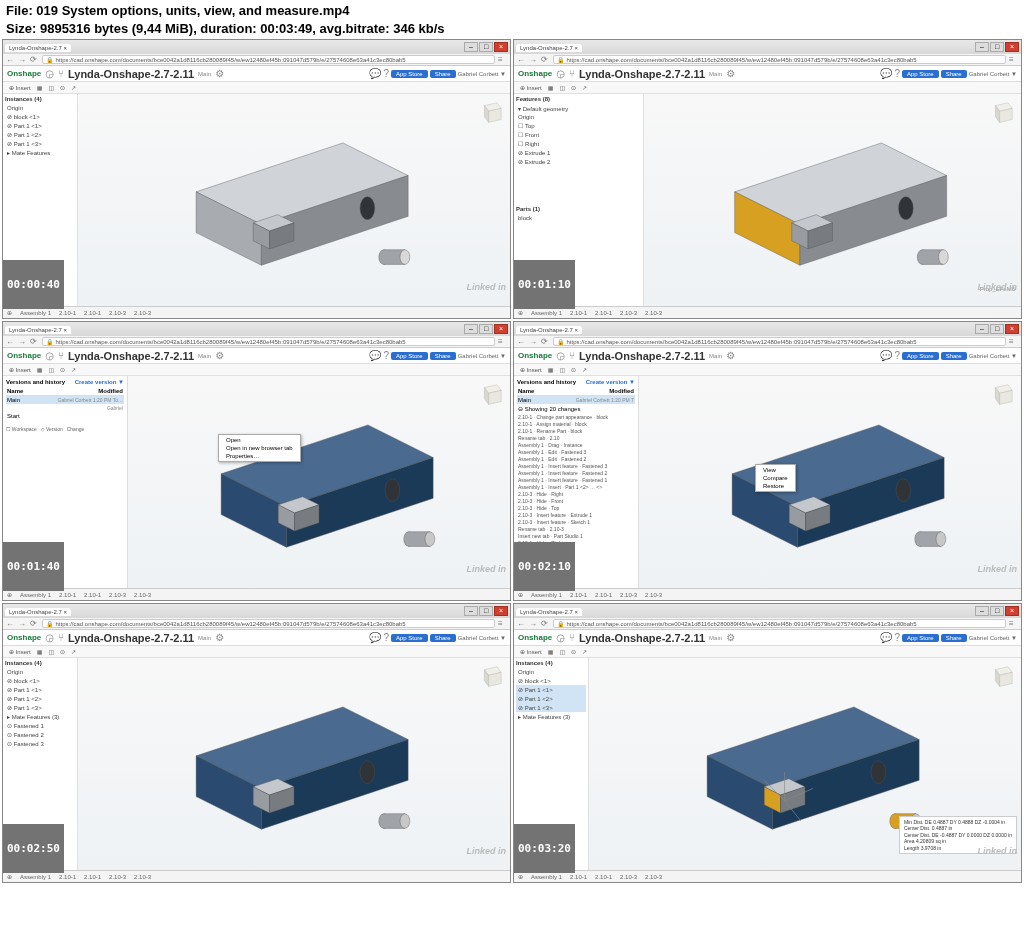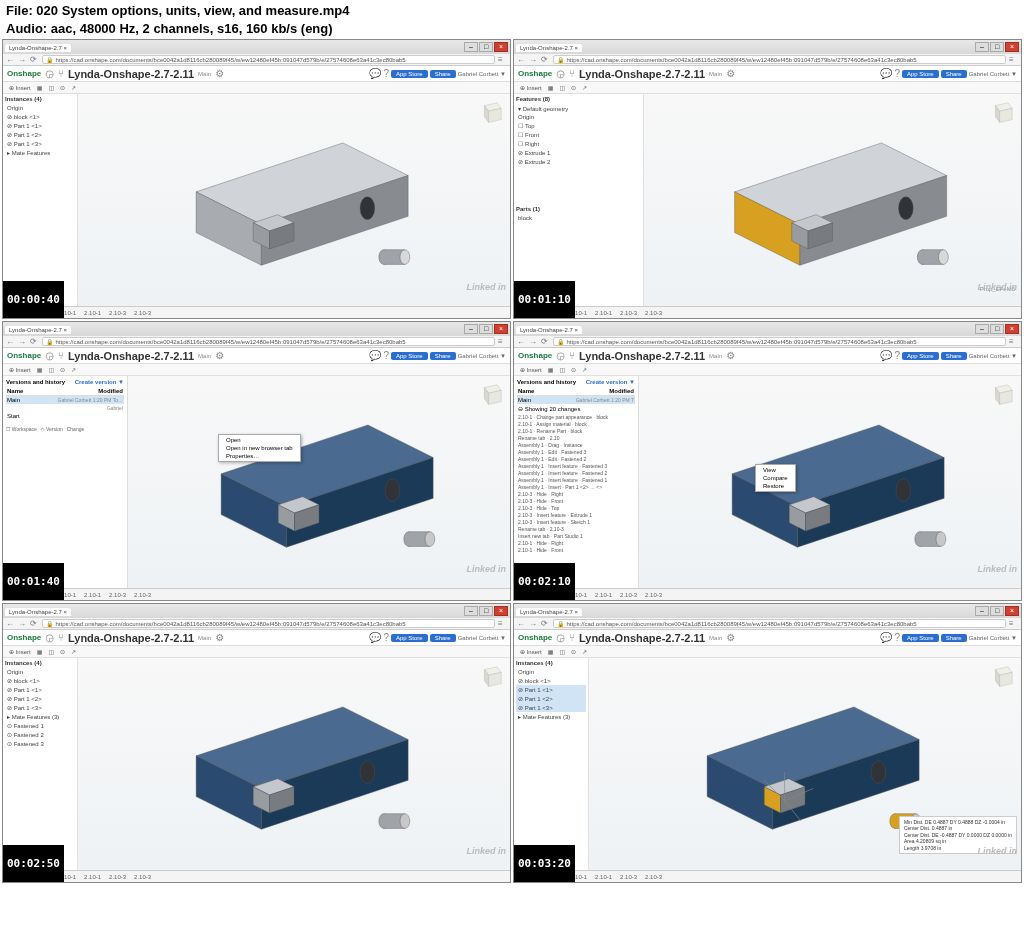--- a/index.html
+++ b/index.html
@@ -23,41 +23,41 @@
   .btn-blue { background: #2a6ed0; color: #fff; border-radius: 2px; padding: 1px 5px; font-size: 6px; }
   .user-name { font-size: 6px; color: #666; }
   .menu-bar { background: #f8f8f8; height: 12px; display: flex; align-items: center; padding: 0 6px; gap: 6px; font-size: 6px; color: #555; border-bottom: 1px solid #e0e0e0; }
   .content { display: flex; height: calc(100% - 66px); }
   .sidebar { width: 75px; background: #fff; border-right: 1px solid #e0e0e0; padding: 2px; font-size: 6px; color: #444; overflow: hidden; }
   .sidebar-wide { width: 130px; }
   .sb-head { font-weight: bold; margin-bottom: 2px; color: #333; }
   .sb-item { padding: 1px 2px; white-space: nowrap; overflow: hidden; }
   .sb-item.sel { background: #d0e4f5; }
   .viewport { flex: 1; position: relative; background: linear-gradient(#f8f8f8, #eef2f5); }
-  .timestamp { position: absolute; bottom: 0; left: 0; background: #000000; color: #fff; font-size: 11px; font-weight: bold; padding: 12px 4px; font-family: monospace; }
+  .timestamp { position: absolute; bottom: 9px; left: 0; background: #737373; color: #fff; font-size: 11px; font-weight: bold; padding: 18px 4px; font-family: monospace; }
   .footer-bar { position: absolute; bottom: 0; left: 0; right: 0; height: 12px; background: #f4f4f4; border-top: 1px solid #ccc; display: flex; align-items: center; font-size: 6px; color: #666; padding: 0 40px 0 4px; gap: 8px; }
   .watermark { position: absolute; bottom: 14px; right: 4px; font-size: 9px; color: #bbb; font-weight: bold; font-style: italic; }
   .view-cube { position: absolute; top: 6px; right: 6px; width: 28px; height: 28px; }
   .context-menu { position: absolute; background: #fff; border: 1px solid #aaa; box-shadow: 1px 1px 3px rgba(0,0,0,.3); font-size: 6px; padding: 1px; }
   .ctx-item { padding: 1px 6px; white-space: nowrap; }
   .version-panel { background: #fff; width: 125px; padding: 3px; font-size: 6px; border-right: 1px solid #ddd; }
   .vp-head { font-weight: bold; margin-bottom: 2px; display: flex; justify-content: space-between; }
   .vp-row { display: flex; justify-content: space-between; padding: 1px; }
   .vp-row.sel { background: #d0e4f5; }
   .history-list { font-size: 5px; color: #555; }
   .hist-item { padding: 0.5px 1px; white-space: nowrap; overflow: hidden; }
   .measure-box { position: absolute; bottom: 16px; right: 4px; background: #fff; border: 1px solid #ccc; padding: 2px 4px; font-size: 5px; color: #333; line-height: 1.3; }
   svg { display: block; }
 </style>
 </head>
 <body>
 
 <div class="header-info">
-  <div>File: 020 System options, units, view, and measure.mp4</div>
-  <div>Audio: aac, 48000 Hz, 2 channels, s16, 160 kb/s (eng)</div>
+  <div>File: 019 System options, units, view, and measure.mp4</div>
+  <div>Size: 9895316 bytes (9,44 MiB), duration: 00:03:49, avg.bitrate: 346 kb/s</div>
 </div>
 
 <div class="grid" id="grid">
     <div class="cell">
     <div class="browser-chrome">
       <div class="tab">Lynda-Onshape-2.7 ×</div>
       <div class="win-controls">
         <div class="win-btn">–</div>
         <div class="win-btn">□</div>
         <div class="win-btn close">×</div>

